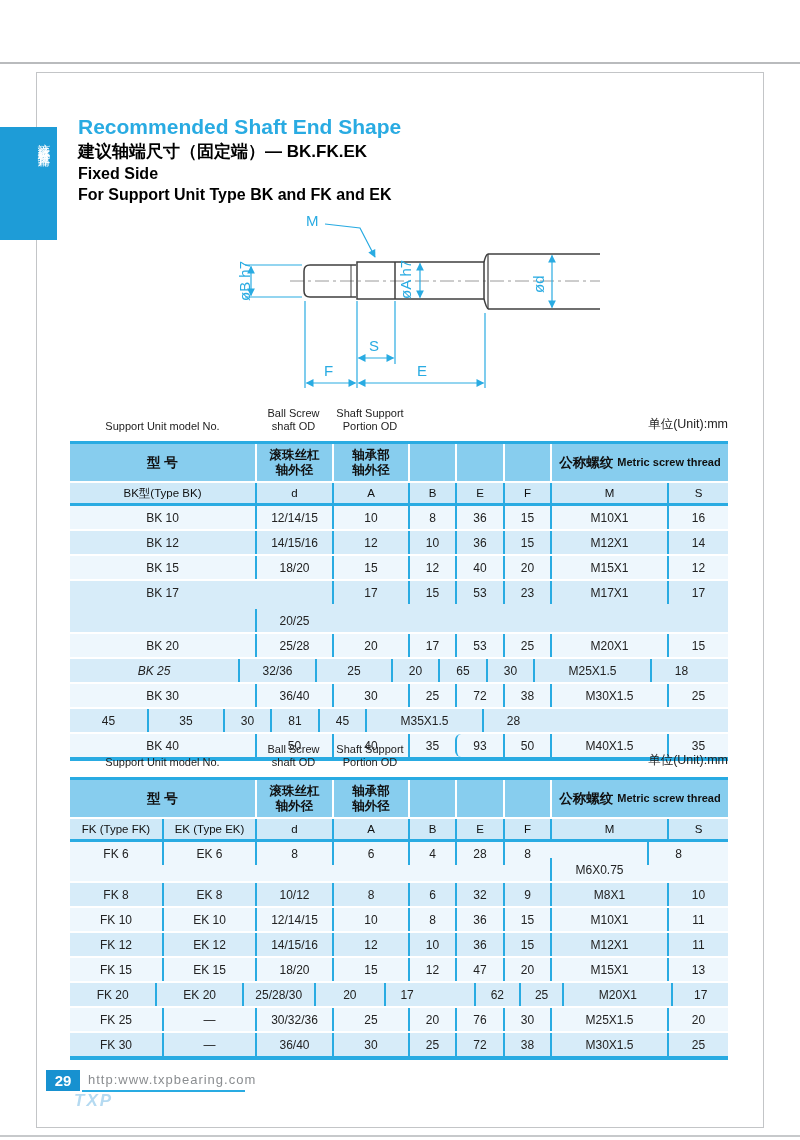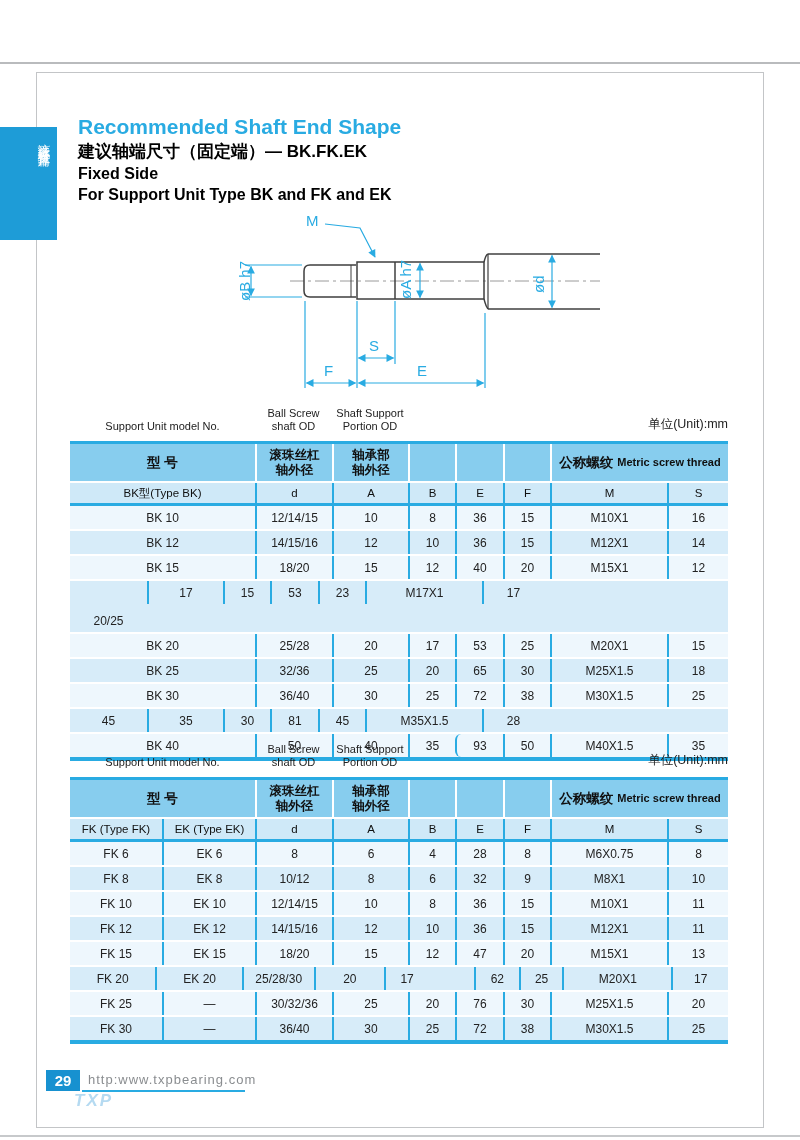--- a/index.html
+++ b/index.html
@@ -195,40 +195,41 @@
           <div class="c" style="width: 185px;">BK 15</div>
           <div class="c" style="width: 77px;">18/20</div>
           <div class="c" style="width: 76px;">15</div>
           <div class="c" style="width: 47px;">12</div>
           <div class="c" style="width: 48px;">40</div>
           <div class="c" style="width: 47px;">20</div>
           <div class="c" style="width: 117px;">M15X1</div>
           <div class="c" style="width: 61px;">12</div>
         </div>
         <div class="trow">
+          <div class="c" style="width: 185px;">BK 17</div>
           <div class="c" style="width: 77px; margin-top: 28px;">20/25</div>
           <div class="c" style="width: 76px;">17</div>
           <div class="c" style="width: 47px;">15</div>
           <div class="c" style="width: 48px;">53</div>
           <div class="c" style="width: 47px;">23</div>
           <div class="c" style="width: 117px;">M17X1</div>
           <div class="c" style="width: 61px;">17</div>
         </div>
         <div class="trow">
           <div class="c" style="width: 185px;">BK 20</div>
           <div class="c" style="width: 77px;">25/28</div>
           <div class="c" style="width: 76px;">20</div>
           <div class="c" style="width: 47px;">17</div>
           <div class="c" style="width: 48px;">53</div>
           <div class="c" style="width: 47px;">25</div>
           <div class="c" style="width: 117px;">M20X1</div>
           <div class="c" style="width: 61px;">15</div>
         </div>
         <div class="trow">
-          <div class="c" style="width: 185px;">BK 25</div>
+          <div class="c" style="width: 168px; font-style: italic;">BK 25</div>
           <div class="c" style="width: 77px;">32/36</div>
           <div class="c" style="width: 76px;">25</div>
           <div class="c" style="width: 47px;">20</div>
           <div class="c" style="width: 48px;">65</div>
           <div class="c" style="width: 47px;">30</div>
           <div class="c" style="width: 117px;">M25X1.5</div>
           <div class="c" style="width: 61px;">18</div>
         </div>
         <div class="trow">
           <div class="c" style="width: 185px;">BK 30</div>
@@ -297,21 +298,21 @@
     </div>
     <div class="tbody">
         <div class="trow">
           <div class="c" style="width: 92px;">FK 6</div>
           <div class="c" style="width: 93px;">EK 6</div>
           <div class="c" style="width: 77px;">8</div>
           <div class="c" style="width: 76px;">6</div>
           <div class="c" style="width: 47px;">4</div>
           <div class="c" style="width: 48px;">28</div>
           <div class="c" style="width: 47px;">8</div>
-          <div class="c" style="width: 117px;">M6X0.75</div>
+          <div class="c" style="width: 97px; margin-top: 16px;">M6X0.75</div>
           <div class="c" style="width: 61px;">8</div>
         </div>
         <div class="trow">
           <div class="c" style="width: 92px;">FK 8</div>
           <div class="c" style="width: 93px;">EK 8</div>
           <div class="c" style="width: 77px;">10/12</div>
           <div class="c" style="width: 76px;">8</div>
           <div class="c" style="width: 47px;">6</div>
           <div class="c" style="width: 48px;">32</div>
           <div class="c" style="width: 47px;">9</div>

